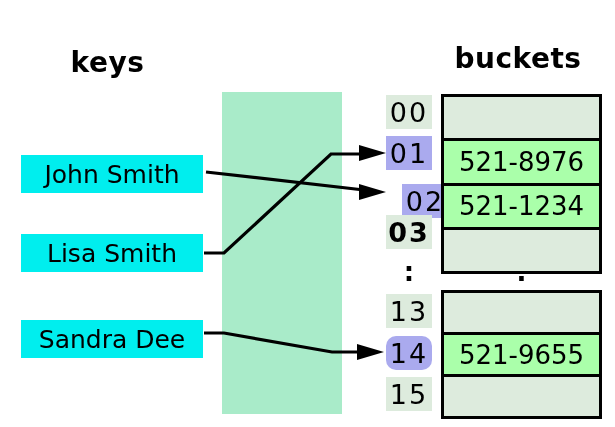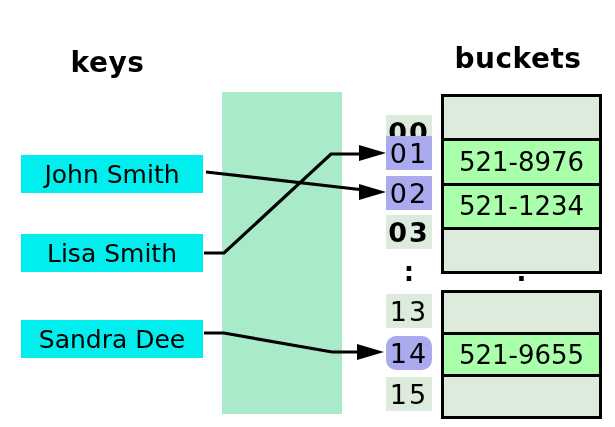--- a/index.html
+++ b/index.html
@@ -39,23 +39,23 @@
   #key-2{top:320px;}
   .idx{
     position:absolute;
     left:386px;width:46px;height:34px;
     background:var(--index_cell,#DDEBDD);
     display:flex;align-items:center;justify-content:center;
     font-size:27px;
     letter-spacing:2px;
   }
   .idx.hl{background:var(--index_highlight,#AAAAEE);}
-  #idx-0{top:115px;font-weight:bold;}
+  #idx-0{top:95px;}
   #idx-1{top:136px;}
-  #idx-2{top:176px;}
+  #idx-2{top:184px;margin-left:16px;}
   #idx-3{top:215px;font-weight:bold;}
   #idx-4{top:294px;}
   #idx-5{top:336px;border-radius:10px;}
   #idx-6{top:377px;}
   .dots{
     position:absolute;
     top:254px;height:36px;
     display:flex;align-items:center;justify-content:center;
     font-weight:bold;font-size:26px;
   }

